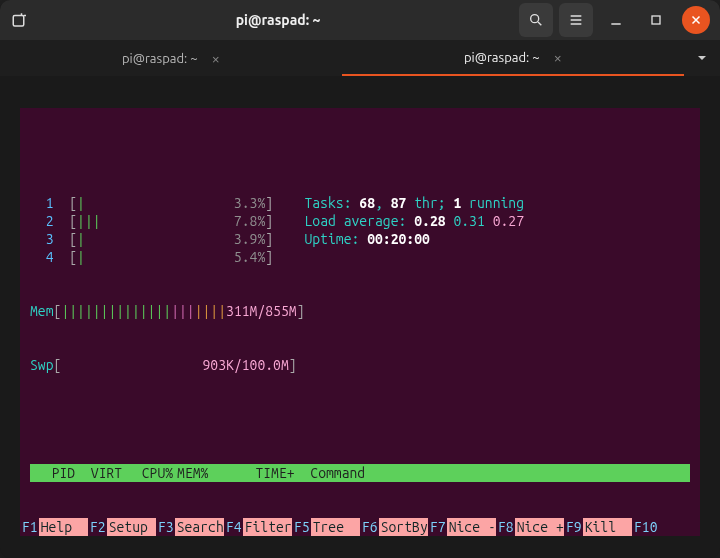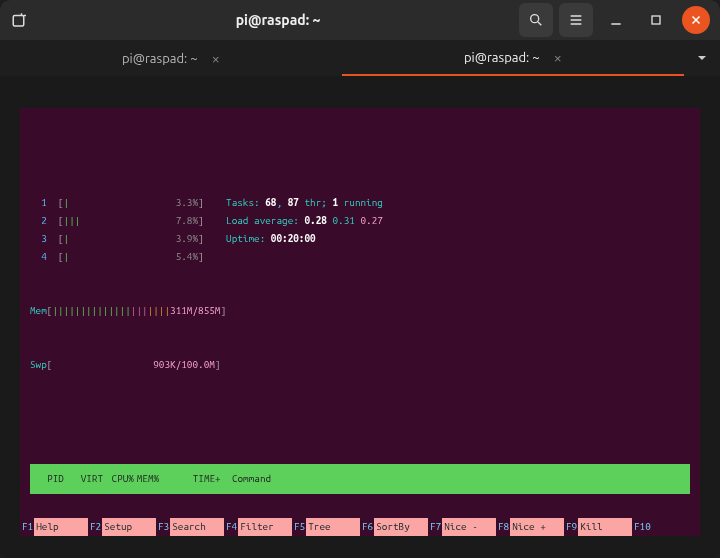--- a/index.html
+++ b/index.html
@@ -94,21 +94,21 @@
     display: flex; align-items: center; justify-content: center;
     color: #ccc;
     cursor: pointer;
   }
   .terminal {
     position: absolute;
     left: 20px; right: 20px; top: 108px; bottom: 22px;
     background: #3a0a2a;
     color: #ddd;
     line-height: 18px;
-    font-size: 10px;
+    font-size: 14px;
     white-space: pre;
     overflow: hidden;
   }
   .term-inner {
     padding: 14px 10px 0 10px;
     height: 100%;
     box-sizing: border-box;
   }
   .rownum { color: #59c2ff; display:inline-block; width: 3ch; text-align:right; }
   .bracket { color: #aaa; }
@@ -116,21 +116,21 @@
   .white { color: #ffffff; font-weight: 600; }
   .reg { color: #f9a8d4; }
   .grey { color: #8f8f8f; }
   .orange { color: #e09a3e; }
   .magenta { color: #d36bb3; }
   .green { color: #5dd05b; }
   .header-row {
     background: #5dd05b;
     color: #1f1f1f;
     display: flex;
-    height: 30px;
+    height: 18px;
     align-items: center;
     padding-left: 6px;
   }
   .header-row span { display: inline-block; }
   .proc-row {
     display: flex;
     height: 18px;
     align-items: center;
     padding-left: 6px;
   }
@@ -228,21 +228,21 @@
   </div>
 
   <div class="terminal">
     <div class="term-inner">
       <div id="meters"><div class="meter-line"><span class="rownum">1</span>  <span class="bracket">[</span><span class="green">|</span>                  <span class="grey"> 3.3%</span><span class="bracket">]</span>    <span class="cyan">Tasks: </span><span class="white">68</span><span class="cyan">, </span><span class="white">87</span><span class="cyan"> thr; </span><span class="white">1</span><span class="cyan"> running</span></div><div class="meter-line"><span class="rownum">2</span>  <span class="bracket">[</span><span class="green">|||</span>                <span class="grey"> 7.8%</span><span class="bracket">]</span>    <span class="cyan">Load average: </span><span class="white">0.28</span> <span class="cyan">0.31</span> <span class="reg">0.27</span></div><div class="meter-line"><span class="rownum">3</span>  <span class="bracket">[</span><span class="green">|</span>                  <span class="grey"> 3.9%</span><span class="bracket">]</span>    <span class="cyan">Uptime: </span><span class="white">00:20:00</span></div><div class="meter-line"><span class="rownum">4</span>  <span class="bracket">[</span><span class="green">|</span>                  <span class="grey"> 5.4%</span><span class="bracket">]</span></div></div>
       <div class="meter-line"><span class="cyan">Mem</span><span class="bracket">[</span><span class="green">||||||||||||||</span><span class="magenta">|||</span><span class="orange">||||</span><span id="mempad"></span><span class="reg"><span>311M</span>/<span>855M</span></span><span class="bracket">]</span></div>
       <div class="meter-line"><span class="cyan">Swp</span><span class="bracket">[</span><span id="swppad">                  </span><span class="reg"><span>903K</span>/<span>100.0M</span></span><span class="bracket">]</span></div>
       <div style="height:18px"></div>
       <div class="header-row">
         <span style="width:5ch;text-align:right">PID</span>
-        <span style="width:6ch;text-align:right;margin-left:1ch">VIRT</span>
+        <span style="width:6ch;text-align:center;margin-left:1ch">VIRT</span>
         <span style="width:5ch;text-align:center;margin-left:1ch">CPU%</span>
         <span style="width:5ch;text-align:left">MEM%</span>
         <span style="width:9ch;text-align:right;margin-left:1ch">TIME+</span>
         <span style="margin-left:2ch">Command</span>
       </div>
       <div id="procs"><div class="proc-row highlight"><span class="pid reg">1898</span><span class="virt v-cyan">628M</span><span class="cpu reg">8.5</span><span class="mem reg">23.4</span><span class="time reg">1:38.80</span><span class="cmd orange">/usr/local/bin/ezblock-studio --single-proce</span></div></div>
     </div>
     <div class="fn-row" id="fnrow"><div class="fn"><span class="fk">F1</span><span class="fl">Help  </span></div><div class="fn"><span class="fk">F2</span><span class="fl">Setup </span></div><div class="fn"><span class="fk">F3</span><span class="fl">Search</span></div><div class="fn"><span class="fk">F4</span><span class="fl">Filter</span></div><div class="fn"><span class="fk">F5</span><span class="fl">Tree  </span></div><div class="fn"><span class="fk">F6</span><span class="fl">SortBy</span></div><div class="fn"><span class="fk">F7</span><span class="fl">Nice -</span></div><div class="fn"><span class="fk">F8</span><span class="fl">Nice +</span></div><div class="fn"><span class="fk">F9</span><span class="fl">Kill  </span></div><div class="fn"><span class="fk">F10</span><span class="fl"></span></div></div>
   </div>
 </div>

